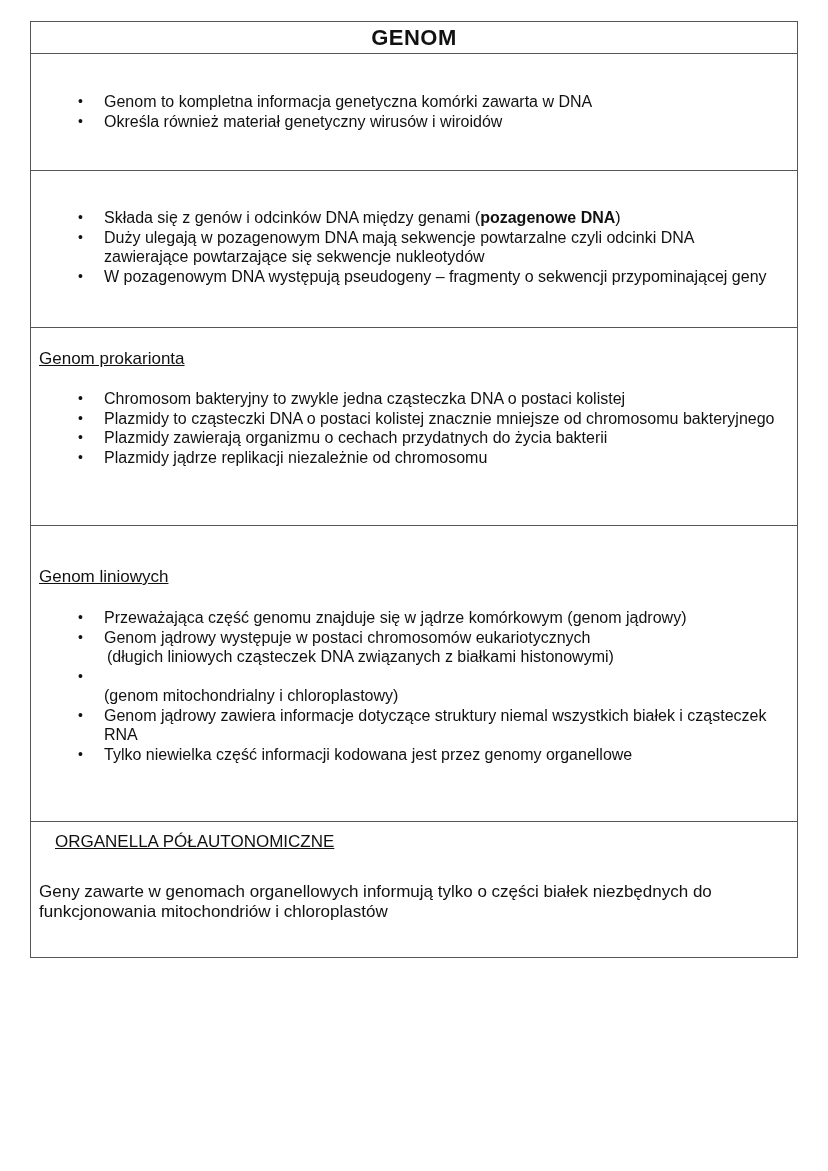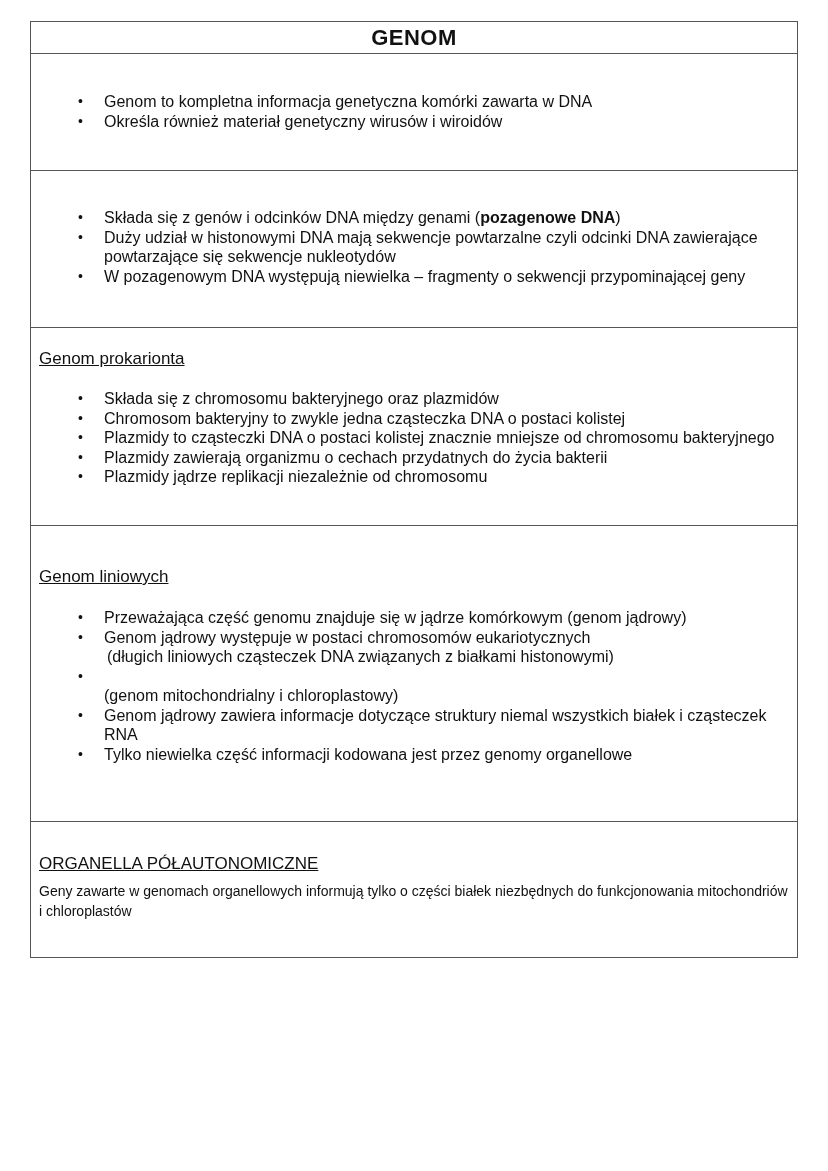--- a/index.html
+++ b/index.html
@@ -5,65 +5,64 @@
   html, body { margin: 0; padding: 0; background: #ffffff; }
   body { width: 828px; height: 1171px; position: relative; font-family: "Liberation Sans", sans-serif; color: #111; }
   .page-box { position: absolute; left: 30px; top: 21px; width: 766px; border: 1.5px solid #555; }
   .cell { border-top: 1.5px solid #555; position: relative; box-sizing: border-box; }
   .cell.title { border-top: none; height: 31px; text-align: center; }
   .title-text { font-weight: bold; font-size: 22px; line-height: 31px; letter-spacing: 0.5px; }
   .heading { position: absolute; left: 8px; font-size: 17px; text-decoration: underline; }
   ul { position: absolute; left: 16px; margin: 0; padding-left: 57px; list-style: none; font-size: 16px; line-height: 19.5px; }
   ul li { position: relative; }
   ul li::before { content: "•"; position: absolute; left: -26px; font-size: 14px; }
-  .para { position: absolute; left: 8px; right: 6px; font-size: 14px; line-height: 19.5px; }
+  .para { position: absolute; left: 8px; right: 6px; font-size: 17px; line-height: 19.5px; }
   b { font-weight: bold; }
 </style>
 </head>
 <body>
 
 <div class="page-box">
   <div class="cell title">
     <span class="title-text">GENOM</span>
   </div>
 
   <div class="cell" style="height:117px;">
     <ul style="top:38px;">
       <li>Genom to kompletna informacja genetyczna komórki zawarta w DNA</li>
       <li>Określa również materiał genetyczny wirusów i wiroidów</li>
     </ul>
   </div>
 
   <div class="cell" style="height:157px;">
     <ul style="top:37px; right:20px;">
       <li><span>Składa się z genów i odcinków DNA między genami (</span><b>pozagenowe DNA</b><span>)</span></li>
-      <li>Duży udział w histonowymi DNA mają sekwencje powtarzalne czyli odcinki DNA zawierające powtarzające się sekwencje nukleotydów</li>
-      <li>W pozagenowym DNA występują niewielka – fragmenty o sekwencji przypominającej geny</li>
+      <li>Duży ulegają w pozagenowym DNA mają sekwencje powtarzalne czyli odcinki DNA zawierające powtarzające się sekwencje nukleotydów</li>
+      <li>W pozagenowym DNA występują pseudogeny – fragmenty o sekwencji przypominającej geny</li>
     </ul>
   </div>
 
   <div class="cell" style="height:198px;">
     <div class="heading" style="top:21px;">Genom prokarionta</div>
     <ul style="top:61px;">
-      <li>Składa się z chromosomu bakteryjnego oraz plazmidów</li>
       <li>Chromosom bakteryjny to zwykle jedna cząsteczka DNA o postaci kolistej</li>
       <li>Plazmidy to cząsteczki DNA o postaci kolistej znacznie mniejsze od chromosomu bakteryjnego</li>
       <li>Plazmidy zawierają organizmu o cechach przydatnych do życia bakterii</li>
       <li>Plazmidy jądrze replikacji niezależnie od chromosomu</li>
     </ul>
   </div>
 
   <div class="cell" style="height:296px;">
     <div class="heading" style="top:41px;">Genom liniowych</div>
     <ul style="top:82px;">
       <li>Przeważająca część genomu znajduje się w jądrze komórkowym (genom jądrowy)</li>
       <li><span>Genom jądrowy występuje w postaci chromosomów eukariotycznych</span><br><span style="padding-left:3px;">(długich liniowych cząsteczek DNA związanych z białkami histonowymi)</span></li>
       <li><br><span>(genom mitochondrialny i chloroplastowy)</span></li>
       <li>Genom jądrowy zawiera informacje dotyczące struktury niemal wszystkich białek i cząsteczek RNA</li>
       <li>Tylko niewielka część informacji kodowana jest przez genomy organellowe</li>
     </ul>
   </div>
 
   <div class="cell" style="height:136px;">
-    <div class="heading" style="top:32px;">ORGANELLA PÓŁAUTONOMICZNE</div>
+    <div class="heading" style="top:10px;margin-left:16px;">ORGANELLA PÓŁAUTONOMICZNE</div>
     <div class="para" style="top:60px;">Geny zawarte w genomach organellowych informują tylko o części białek niezbędnych do funkcjonowania mitochondriów i chloroplastów</div>
   </div>
 </div>
 
 </body></html>

